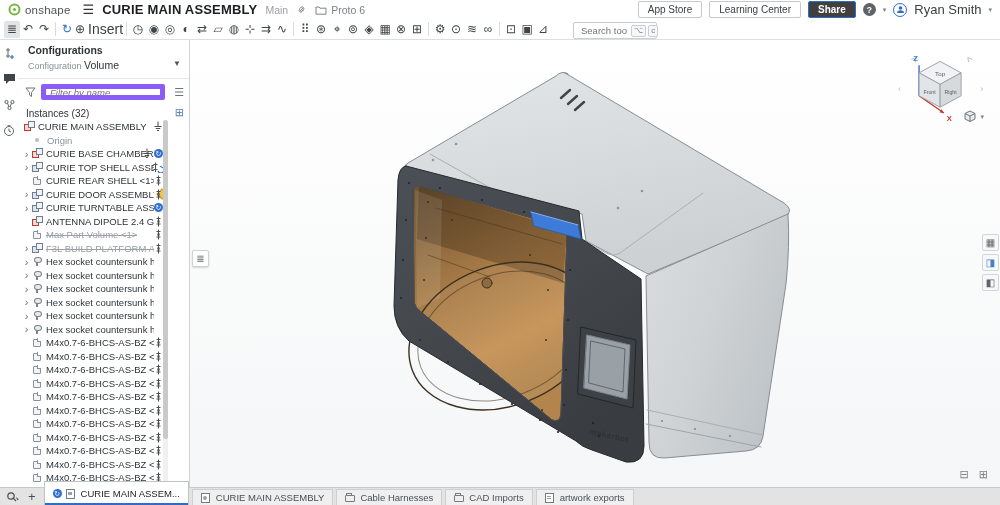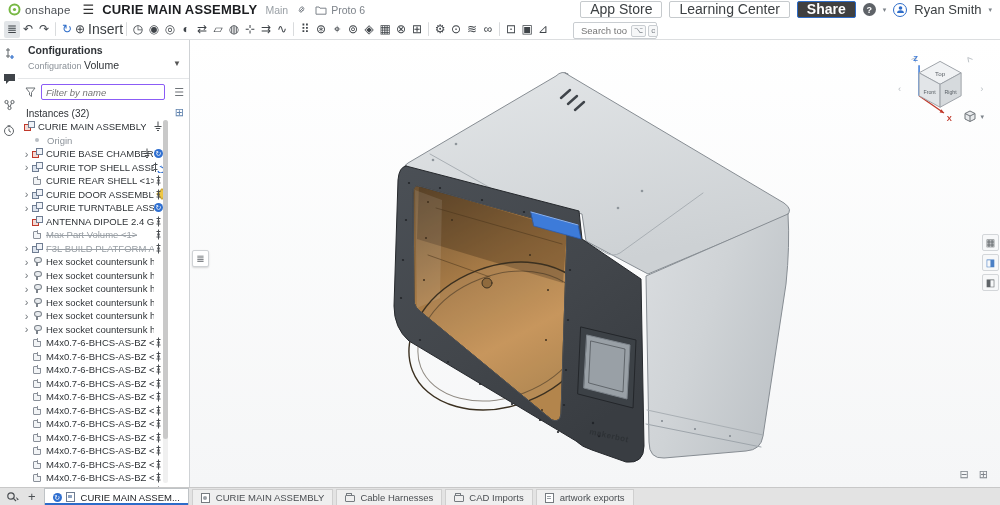--- a/index.html
+++ b/index.html
@@ -9,21 +9,21 @@
   #header{position:absolute;left:0;top:0;right:0;height:19px;background:#fff;display:flex;
           align-items:center;padding:0 8px;box-sizing:border-box;z-index:30}
   .logo-wrap{display:flex;align-items:center;gap:4px}
   .logo-text{font-size:11.5px;color:#4d5156;letter-spacing:.2px}
   .hamburger{font-size:13px;color:#333;margin:0 8px 0 12px;cursor:pointer}
   .doc-title{font-size:13px;font-weight:bold;color:#1c1e21;letter-spacing:.2px;white-space:nowrap}
   .ws-name{font-size:10.5px;color:#9aa0a6;margin-left:8px}
   .hd-ic{margin-left:8px;display:inline-flex}
   .proto{font-size:10.5px;color:#7d838a;margin-left:4px}
   .hd-right{margin-left:auto;display:flex;align-items:center;gap:7px}
-  .hd-btn{font-size:14px;color:#3c4043;background:#fff;border:1px solid #c6cacd;border-radius:2px;
+  .hd-btn{font-size:10px;color:#3c4043;background:#fff;border:1px solid #c6cacd;border-radius:2px;
           height:15px;line-height:15px;padding:0 9px;cursor:pointer;white-space:nowrap}
   .hd-btn.primary{background:#404040;border-color:#2d6cc9;color:#fff;font-weight:bold}
   .help-circ{width:13px;height:13px;border-radius:50%;background:#5f6368;color:#fff;font-size:9px;
              font-weight:bold;display:flex;align-items:center;justify-content:center;cursor:pointer}
   .caret{font-size:7px;color:#7d838a}
   .avatar{width:14px;height:14px;border-radius:50%;border:1.5px solid #2d6cc9;display:flex;
           align-items:center;justify-content:center;box-sizing:border-box}
   .user-name{font-size:13px;color:#3c4043}
   
   #toolbar{position:absolute;left:0;top:19px;right:0;height:21px;background:#fff;display:flex;
@@ -48,21 +48,21 @@
   
   #panel{position:absolute;left:18px;top:40px;bottom:18px;width:172px;background:#fff;
          border-right:1px solid #cfd2d5;box-sizing:border-box;z-index:24;font-size:10px}
   .cfg-title{position:absolute;left:10px;top:4px;font-size:10.5px;font-weight:bold;color:#2f3337}
   .cfg-label{position:absolute;left:10px;top:21px;font-size:9px;color:#8a9097}
   .cfg-value{position:absolute;left:66px;top:19px;font-size:10.5px;color:#2f3337}
   .cfg-caret{position:absolute;right:8px;top:19px;font-size:8px;color:#555;cursor:pointer}
   .panel-div{position:absolute;left:0;right:0;top:38px;height:1px;background:#e4e6e8}
   .filter-row{position:absolute;left:0;right:0;top:44px;height:18px}
   .funnel{position:absolute;left:7px;top:3px}
-  .filter-input{position:absolute;left:23px;right:24px;top:0;height:16px;border:1px solid #8b5cf6;
+  .filter-input{position:absolute;left:23px;right:24px;top:0;height:16px;border:5px solid #8b5cf6;
                 border-radius:2px;box-sizing:border-box;font-size:9.5px;font-style:italic;color:#555;
                 padding:0 4px;outline:none;font-family:"Liberation Sans",sans-serif}
   .filter-opts{position:absolute;right:5px;top:2px;font-size:11px;color:#6f7479;cursor:pointer}
   .inst-title{position:absolute;left:8px;top:68px;font-size:10px;font-weight:normal;color:#2f3337}
   .inst-ic{position:absolute;right:5px;top:66px;font-size:11px;color:#5f82ad;cursor:pointer}
   #tree{position:absolute;left:0;right:0;top:80px;bottom:0;overflow:hidden}
   .trow{display:flex;align-items:center;height:13.5px;padding-left:3px;position:relative;cursor:pointer;white-space:nowrap}
   .trow.lvl0{padding-left:6px}
   .trow.lvl2{padding-left:15px}
   .chev{width:11px;flex:none;font-size:11px;color:#6f7479;line-height:12px;text-align:center}
@@ -106,21 +106,21 @@
   #vp-bottom-icons{position:absolute;right:12px;bottom:6px;display:flex;gap:10px;font-size:11px;color:#7d838a}
   #vp-bottom-icons span{cursor:pointer}
   
   #tabbar{position:absolute;left:0;bottom:0;right:0;height:18px;background:#e3e3e3;border-top:1px solid #c8c8c8;
           display:flex;align-items:flex-end;box-sizing:border-box;z-index:30;padding-left:4px}
   .manage-tabs{display:flex;align-items:center;margin:0 4px 2px 2px;cursor:pointer}
   .add-tab{font-size:13px;color:#4a4e52;margin:0 8px 1px 4px;cursor:pointer;line-height:14px}
   .tab{display:flex;align-items:center;gap:4px;height:16px;margin-right:3px;padding:0 8px;background:#efefef;
        border:1px solid #cfcfcf;border-bottom:none;font-size:9.5px;color:#4a4e52;cursor:pointer;
        box-sizing:border-box;white-space:nowrap}
-  .tab.active{background:#fff;border-color:#bfc3c6;box-shadow:inset 0 -2px 0 #2d6cc9;color:#1c1e21;height:17px}
+  .tab.active{background:#fff;border-color:#bfc3c6;box-shadow:inset 0 -2px 0 #2d6cc9;color:#1c1e21;height:24px}
   .tab-linked{width:9px;height:9px;border-radius:50%;background:#2f6fd0;color:#fff;font-size:7px;line-height:9px;
               text-align:center;flex:none}
   .tic{width:11px;height:10px;position:relative;flex:none}
   .icon-folder::before{content:"";position:absolute;left:0;top:2px;width:8px;height:5px;border:1px solid #767b80;border-radius:1px}
   .icon-folder::after{content:"";position:absolute;left:1px;top:0;width:4px;height:2px;border:1px solid #767b80;border-bottom:none;border-radius:1px 1px 0 0}
   .icon-assembly-doc::before{content:"";position:absolute;left:0;top:0;width:7px;height:8px;border:1px solid #6f7d92;background:#fff}
   .icon-assembly-doc::after{content:"";position:absolute;left:2px;top:3px;width:4px;height:3px;background:#8fa3c0}
   .icon-partstudio-doc::before{content:"";position:absolute;left:0;top:0;width:7px;height:8px;border:1px solid #767b80;background:#fff}
   .icon-partstudio-doc::after{content:"";position:absolute;left:2px;top:3px;width:4px;height:4px;border-radius:50%;background:#9aa0a6}
   .icon-doc::before{content:"";position:absolute;left:0;top:0;width:7px;height:8px;border:1px solid #767b80;background:#fff}

